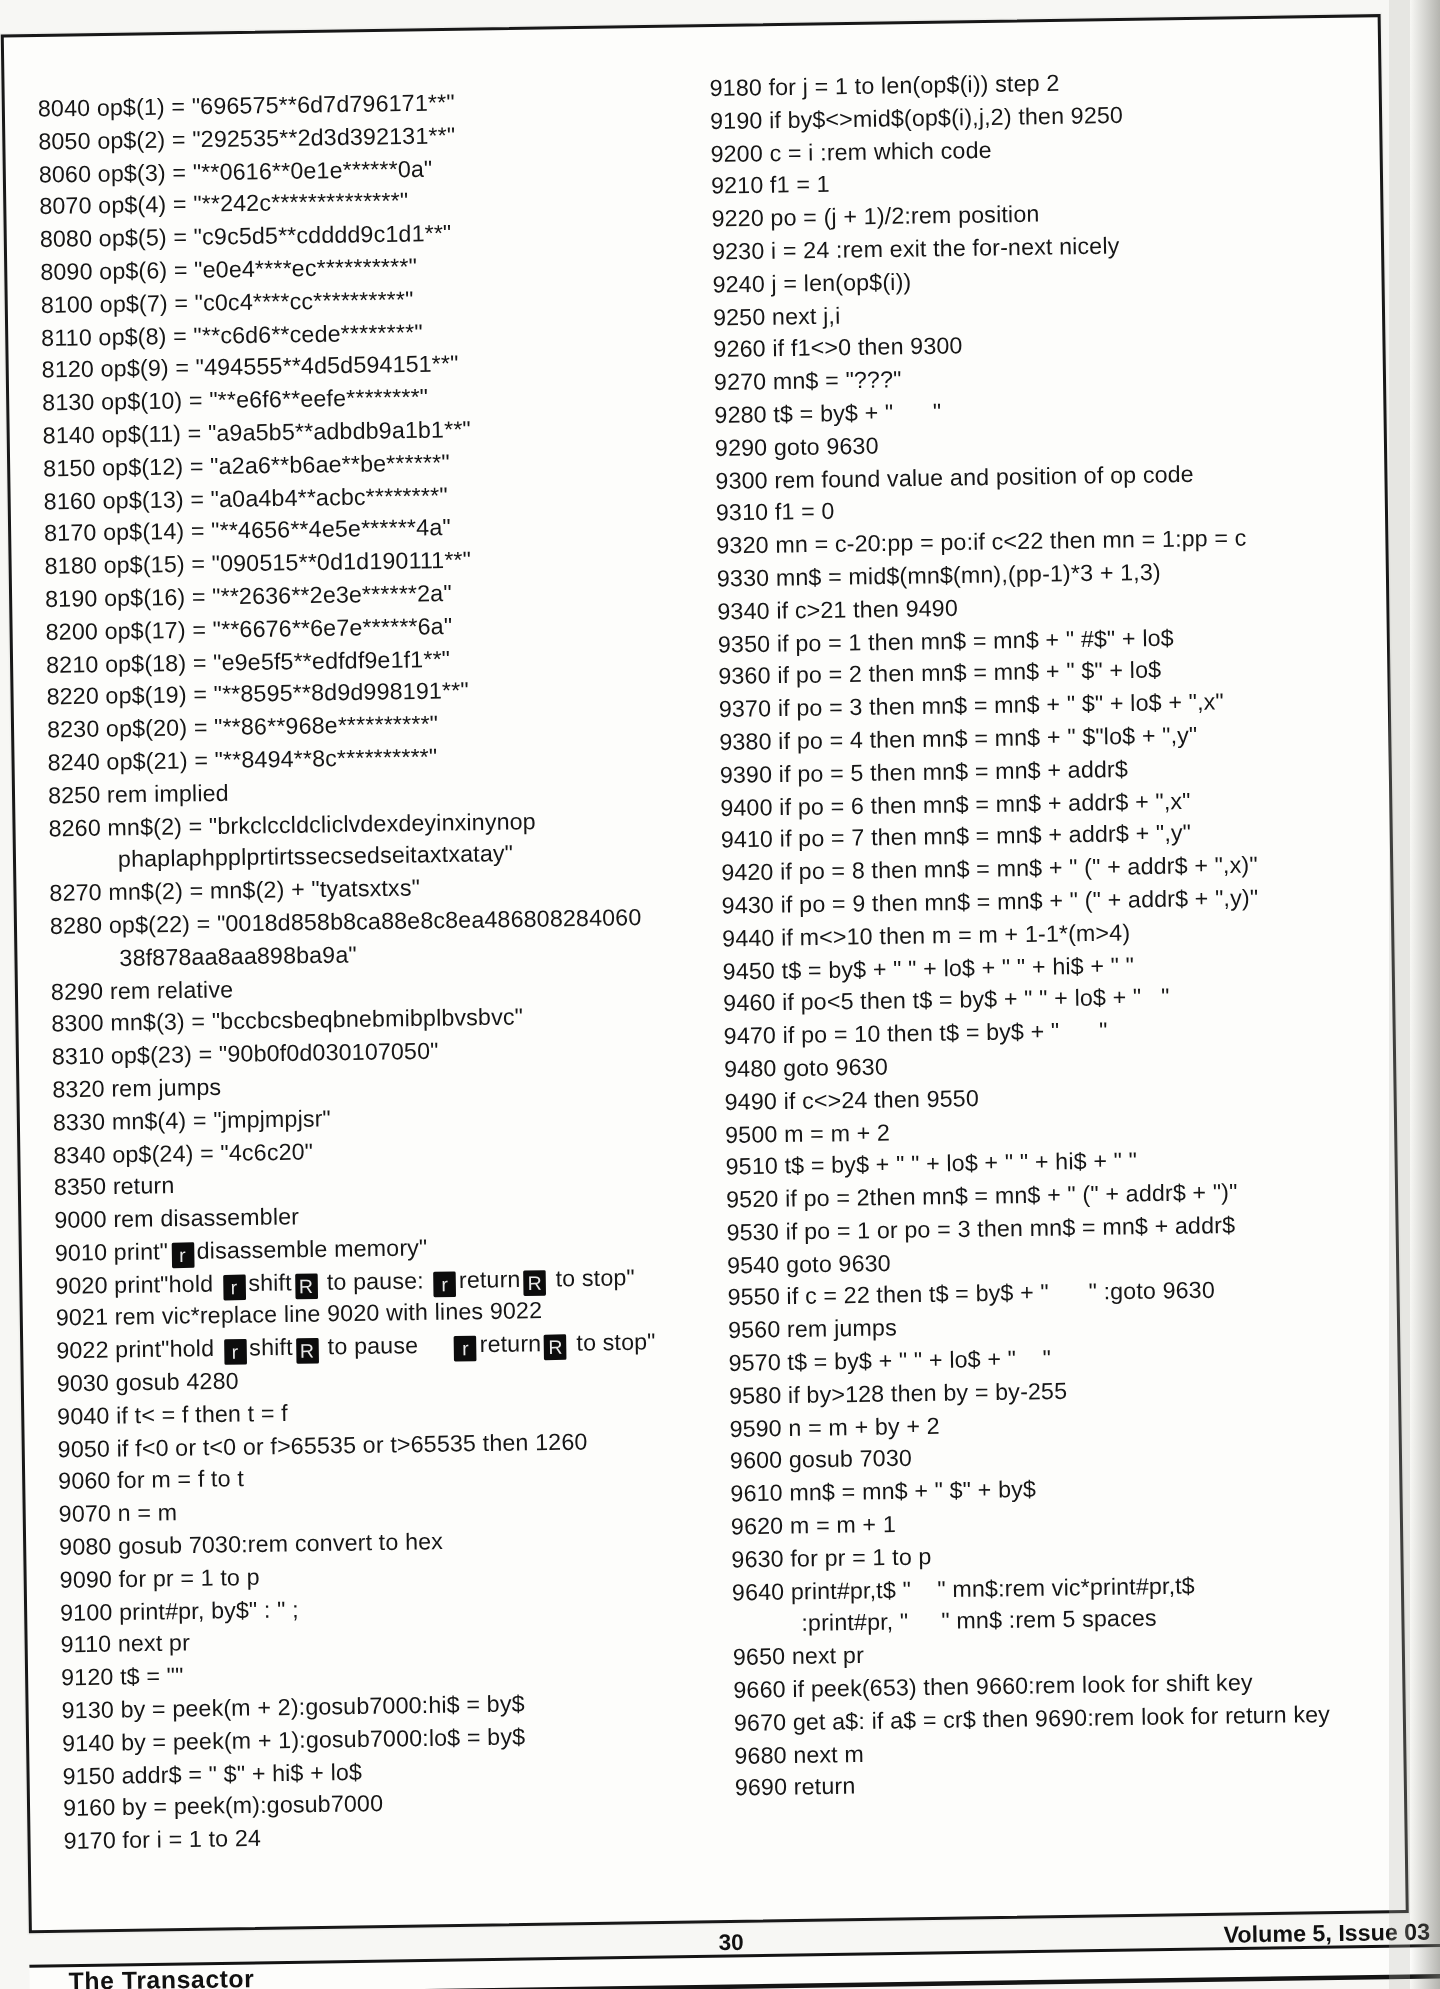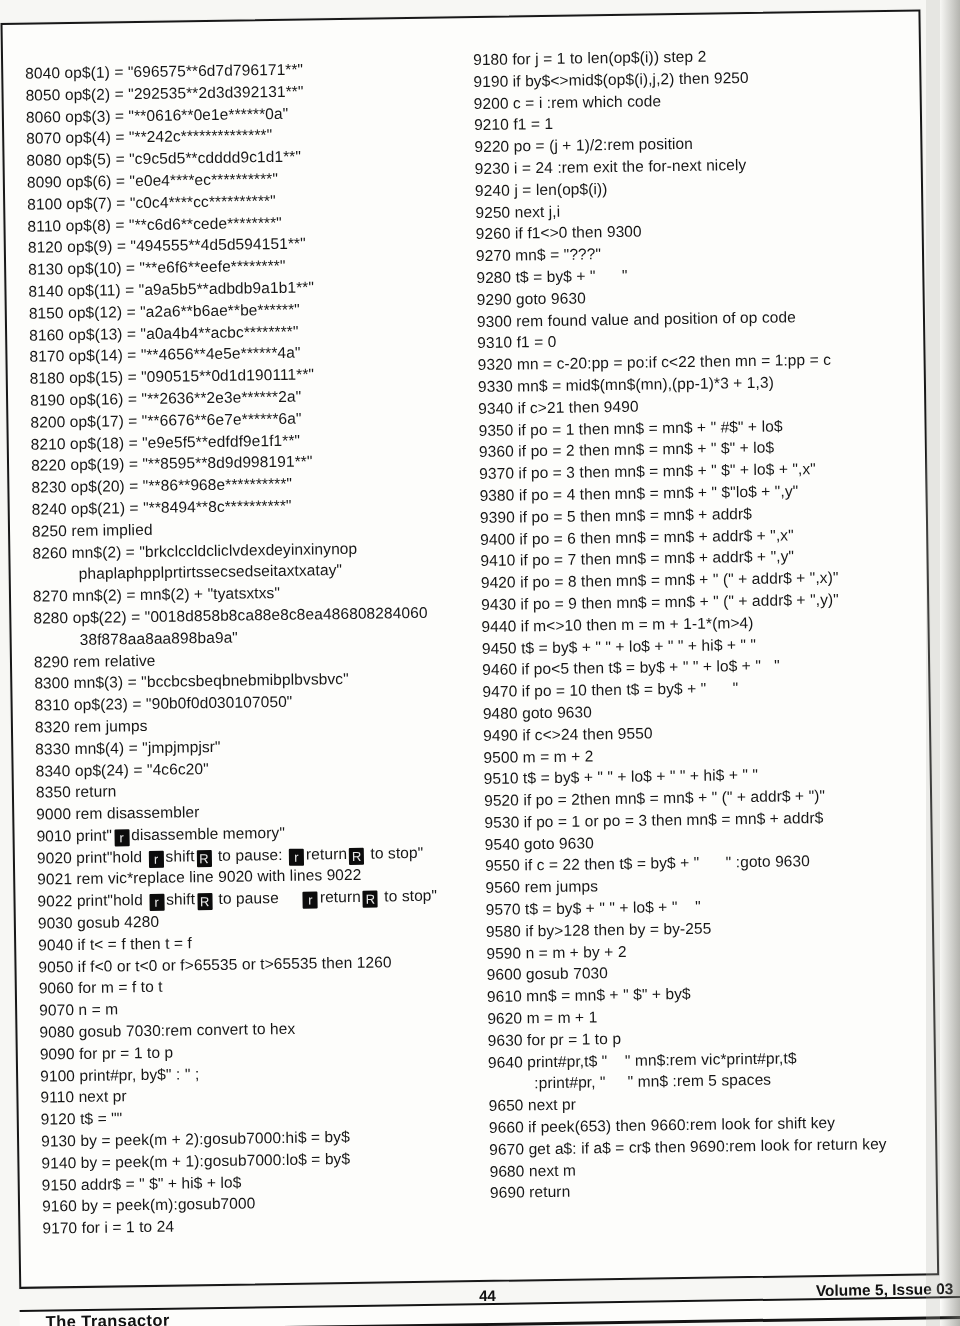--- a/index.html
+++ b/index.html
@@ -156,21 +156,21 @@
         <div class="code-line indent">:print#pr, "     " mn$ :rem 5 spaces</div>
         <div class="code-line">9650 next pr</div>
         <div class="code-line">9660 if peek(653) then 9660:rem look for shift key</div>
         <div class="code-line">9670 get a$: if a$ = cr$ then 9690:rem look for return key</div>
         <div class="code-line">9680 next m</div>
         <div class="code-line">9690 return</div>
       </div>
   </div>
 
   <div class="footer-meta">
-    <span class="page-num">44</span>
+    <span class="page-num">30</span>
     <span class="issue">Volume 5, Issue 03</span>
   </div>
 
   <div class="footer-band">
     <span class="mag-name">The Transactor</span>
   </div>
 </div>
 
 <div class="side-gray"></div>
 <div class="edge-shadow"></div>

